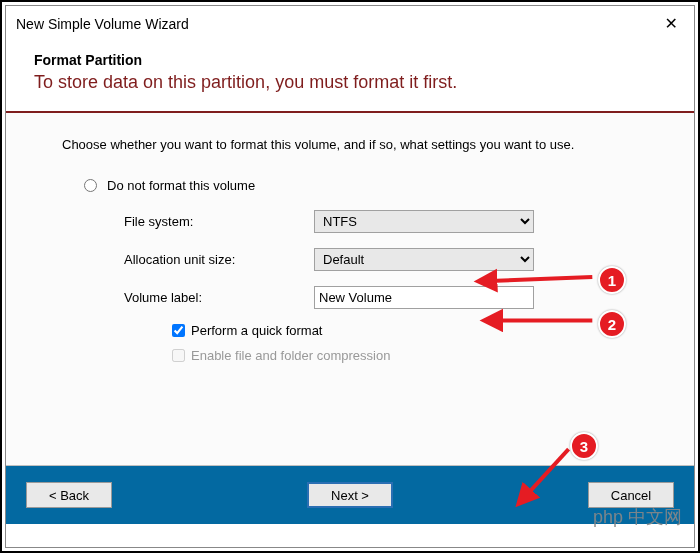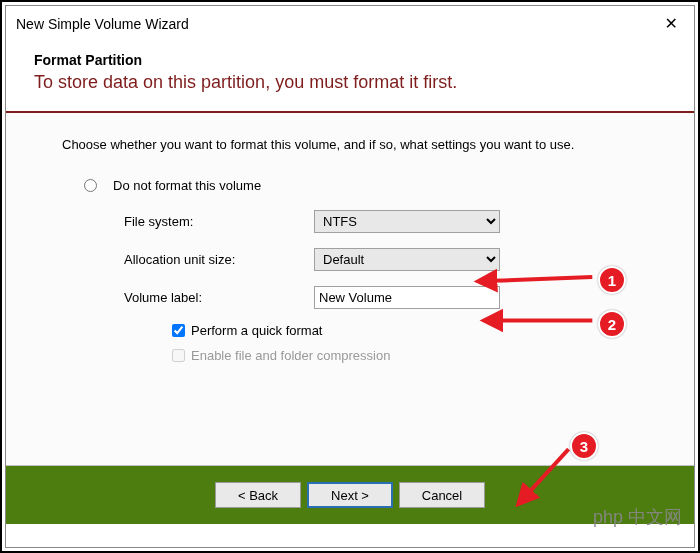--- a/index.html
+++ b/index.html
@@ -62,36 +62,36 @@
   }
   .intro {
     margin-left: 28px;
     margin-bottom: 26px;
   }
   .radio-row {
     margin-left: 50px;
     margin-bottom: 16px;
     display: flex;
     align-items: center;
-    gap: 16px;
+    gap: 10px;
   }
   .radio-row input { margin: 0; }
   .field-row {
     display: flex;
     align-items: center;
     margin-left: 90px;
     margin-bottom: 14px;
     height: 24px;
   }
   .field-label {
     width: 190px;
     font-size: 13px;
   }
   .field-control {
-    width: 186px;
+    width: 220px;
   }
   select.field-control, input.field-control {
     height: 23px;
     font-size: 13px;
     padding: 2px 4px;
     border: 1px solid #a0a0a0;
     background: #fff;
   }
   select.field-control {
     background: #e8e8e8;
@@ -102,23 +102,23 @@
     display: flex;
     align-items: center;
     gap: 6px;
     padding-left: 48px;
   }
   .check-row input { margin: 0; }
   .check-row.disabled { color: #999; }
   .footer {
     padding: 16px 20px;
     display: flex;
-    justify-content: center;
+    justify-content: space-between;
     gap: 6px;
-    background: #4d7c0f;
+    background: #0369a1;
   }
   .footer button {
     width: 86px;
     height: 26px;
     font-size: 13px;
     background: #e9e9e9;
     border: 1px solid #999;
     cursor: pointer;
   }
   .footer button.primary {

